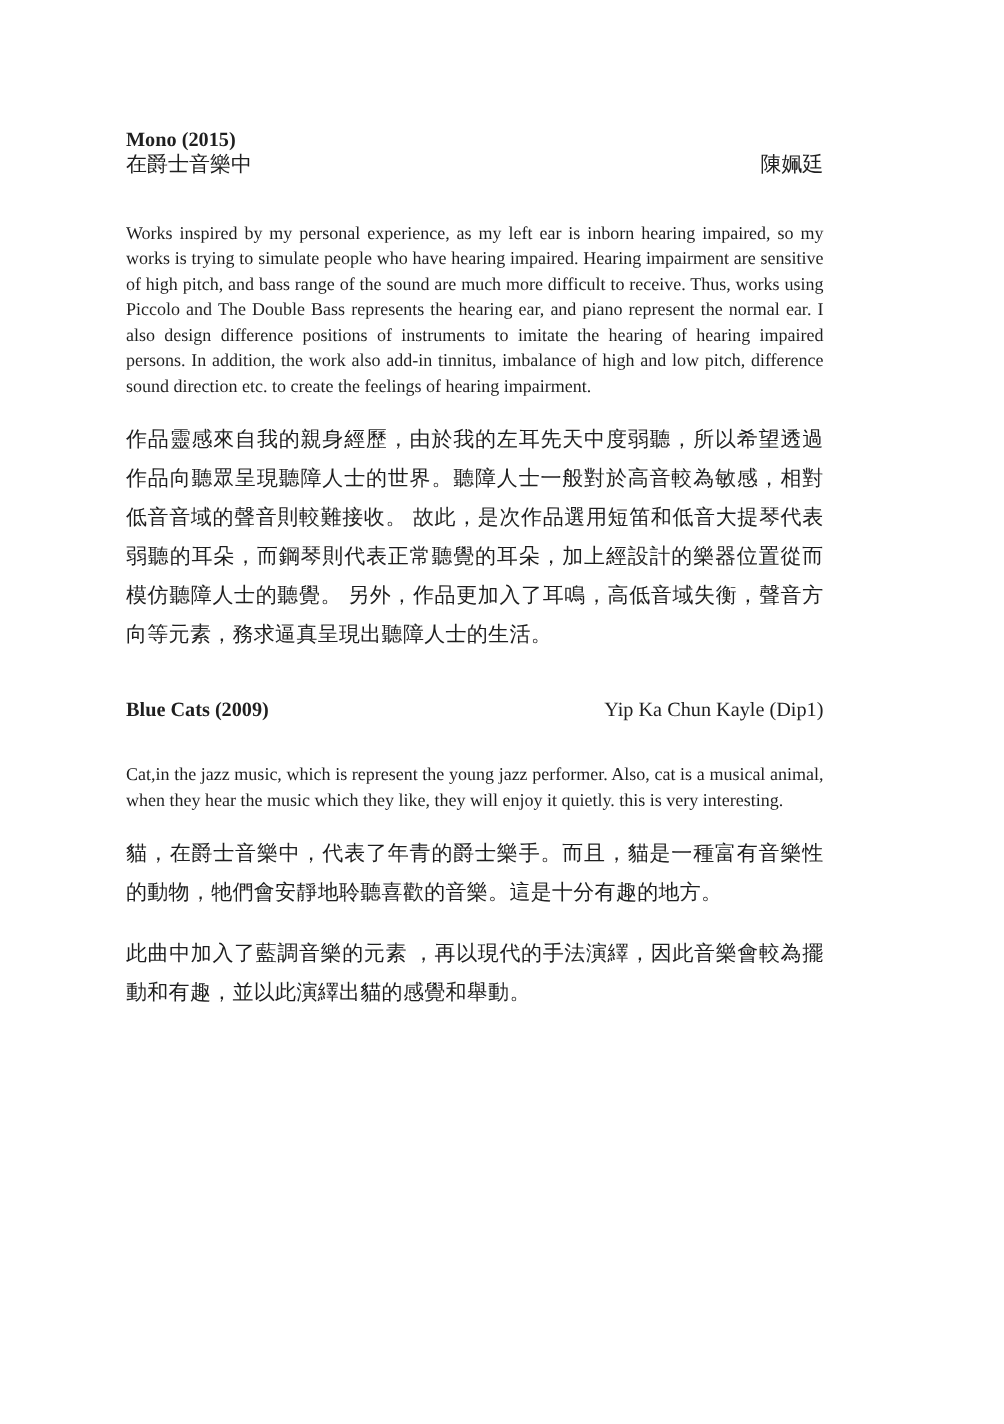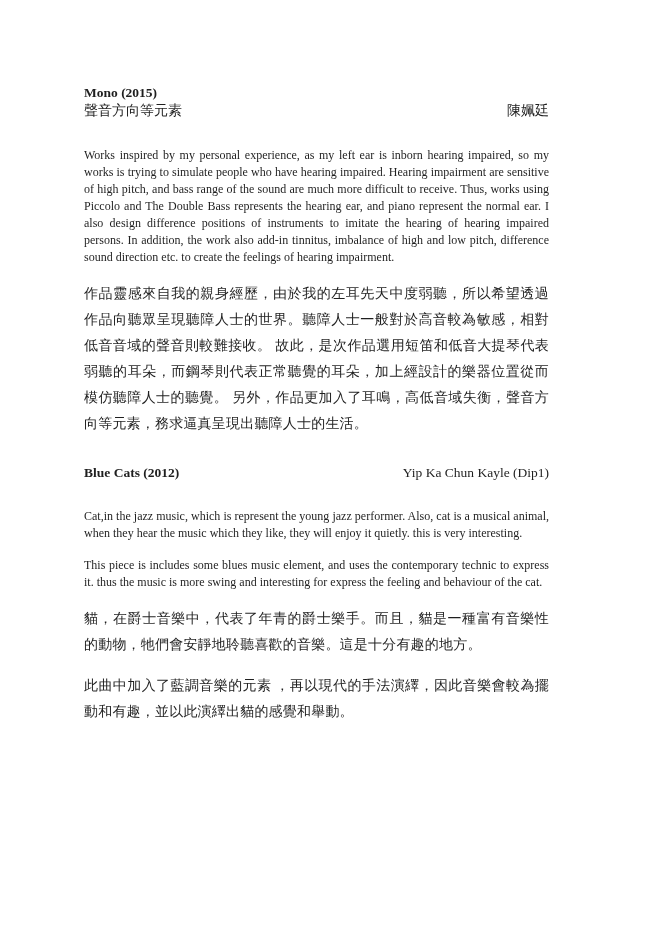--- a/index.html
+++ b/index.html
@@ -74,34 +74,33 @@
 <body>
 
 <div class="page">
 
   <section class="piece-section">
     <div class="section-header">
       <div class="header-row">
         <div class="title-en">Mono (2015)</div>
       </div>
       <div class="header-row">
-        <div class="title-zh">聲音方向等元素</div>
+        <div class="title-zh">在爵士音樂中</div>
         <div class="composer-zh">陳姵廷</div>
       </div>
     </div>
     <p class="body-en">Works inspired by my personal experience, as my left ear is inborn hearing impaired, so my works is trying to simulate people who have hearing impaired. Hearing impairment are sensitive of high pitch, and bass range of the sound are much more difficult to receive. Thus, works using Piccolo and The Double Bass represents the hearing ear, and piano represent the normal ear. I also design difference positions of instruments to imitate the hearing of hearing impaired persons. In addition, the work also add-in tinnitus, imbalance of high and low pitch, difference sound direction etc. to create the feelings of hearing impairment.</p>
     <p class="body-zh">作品靈感來自我的親身經歷，由於我的左耳先天中度弱聽，所以希望透過作品向聽眾呈現聽障人士的世界。聽障人士一般對於高音較為敏感，相對低音音域的聲音則較難接收。 故此，是次作品選用短笛和低音大提琴代表弱聽的耳朵，而鋼琴則代表正常聽覺的耳朵，加上經設計的樂器位置從而模仿聽障人士的聽覺。 另外，作品更加入了耳鳴，高低音域失衡，聲音方向等元素，務求逼真呈現出聽障人士的生活。</p>
   </section>
 
   <section class="piece-section">
     <div class="section-header">
       <div class="header-row">
-        <div class="title-en">Blue Cats (2012)</div>
+        <div class="title-en">Blue Cats (2009)</div>
         <div class="composer-en">Yip Ka Chun Kayle (Dip1)</div>
       </div>
     </div>
     <p class="body-en">Cat,in the jazz music, which is represent the young jazz performer. Also, cat is a musical animal, when they hear the music which they like, they will enjoy it quietly. this is very interesting.</p>
-    <p class="body-en">This piece is includes some blues music element, and uses the contemporary technic to express it. thus the music is more swing and interesting for express the feeling and behaviour of the cat.</p>
     <p class="body-zh">貓，在爵士音樂中，代表了年青的爵士樂手。而且，貓是一種富有音樂性的動物，牠們會安靜地聆聽喜歡的音樂。這是十分有趣的地方。</p>
     <p class="body-zh">此曲中加入了藍調音樂的元素 ，再以現代的手法演繹，因此音樂會較為擺動和有趣，並以此演繹出貓的感覺和舉動。</p>
   </section>
 
 </div>
 
 </body></html>

